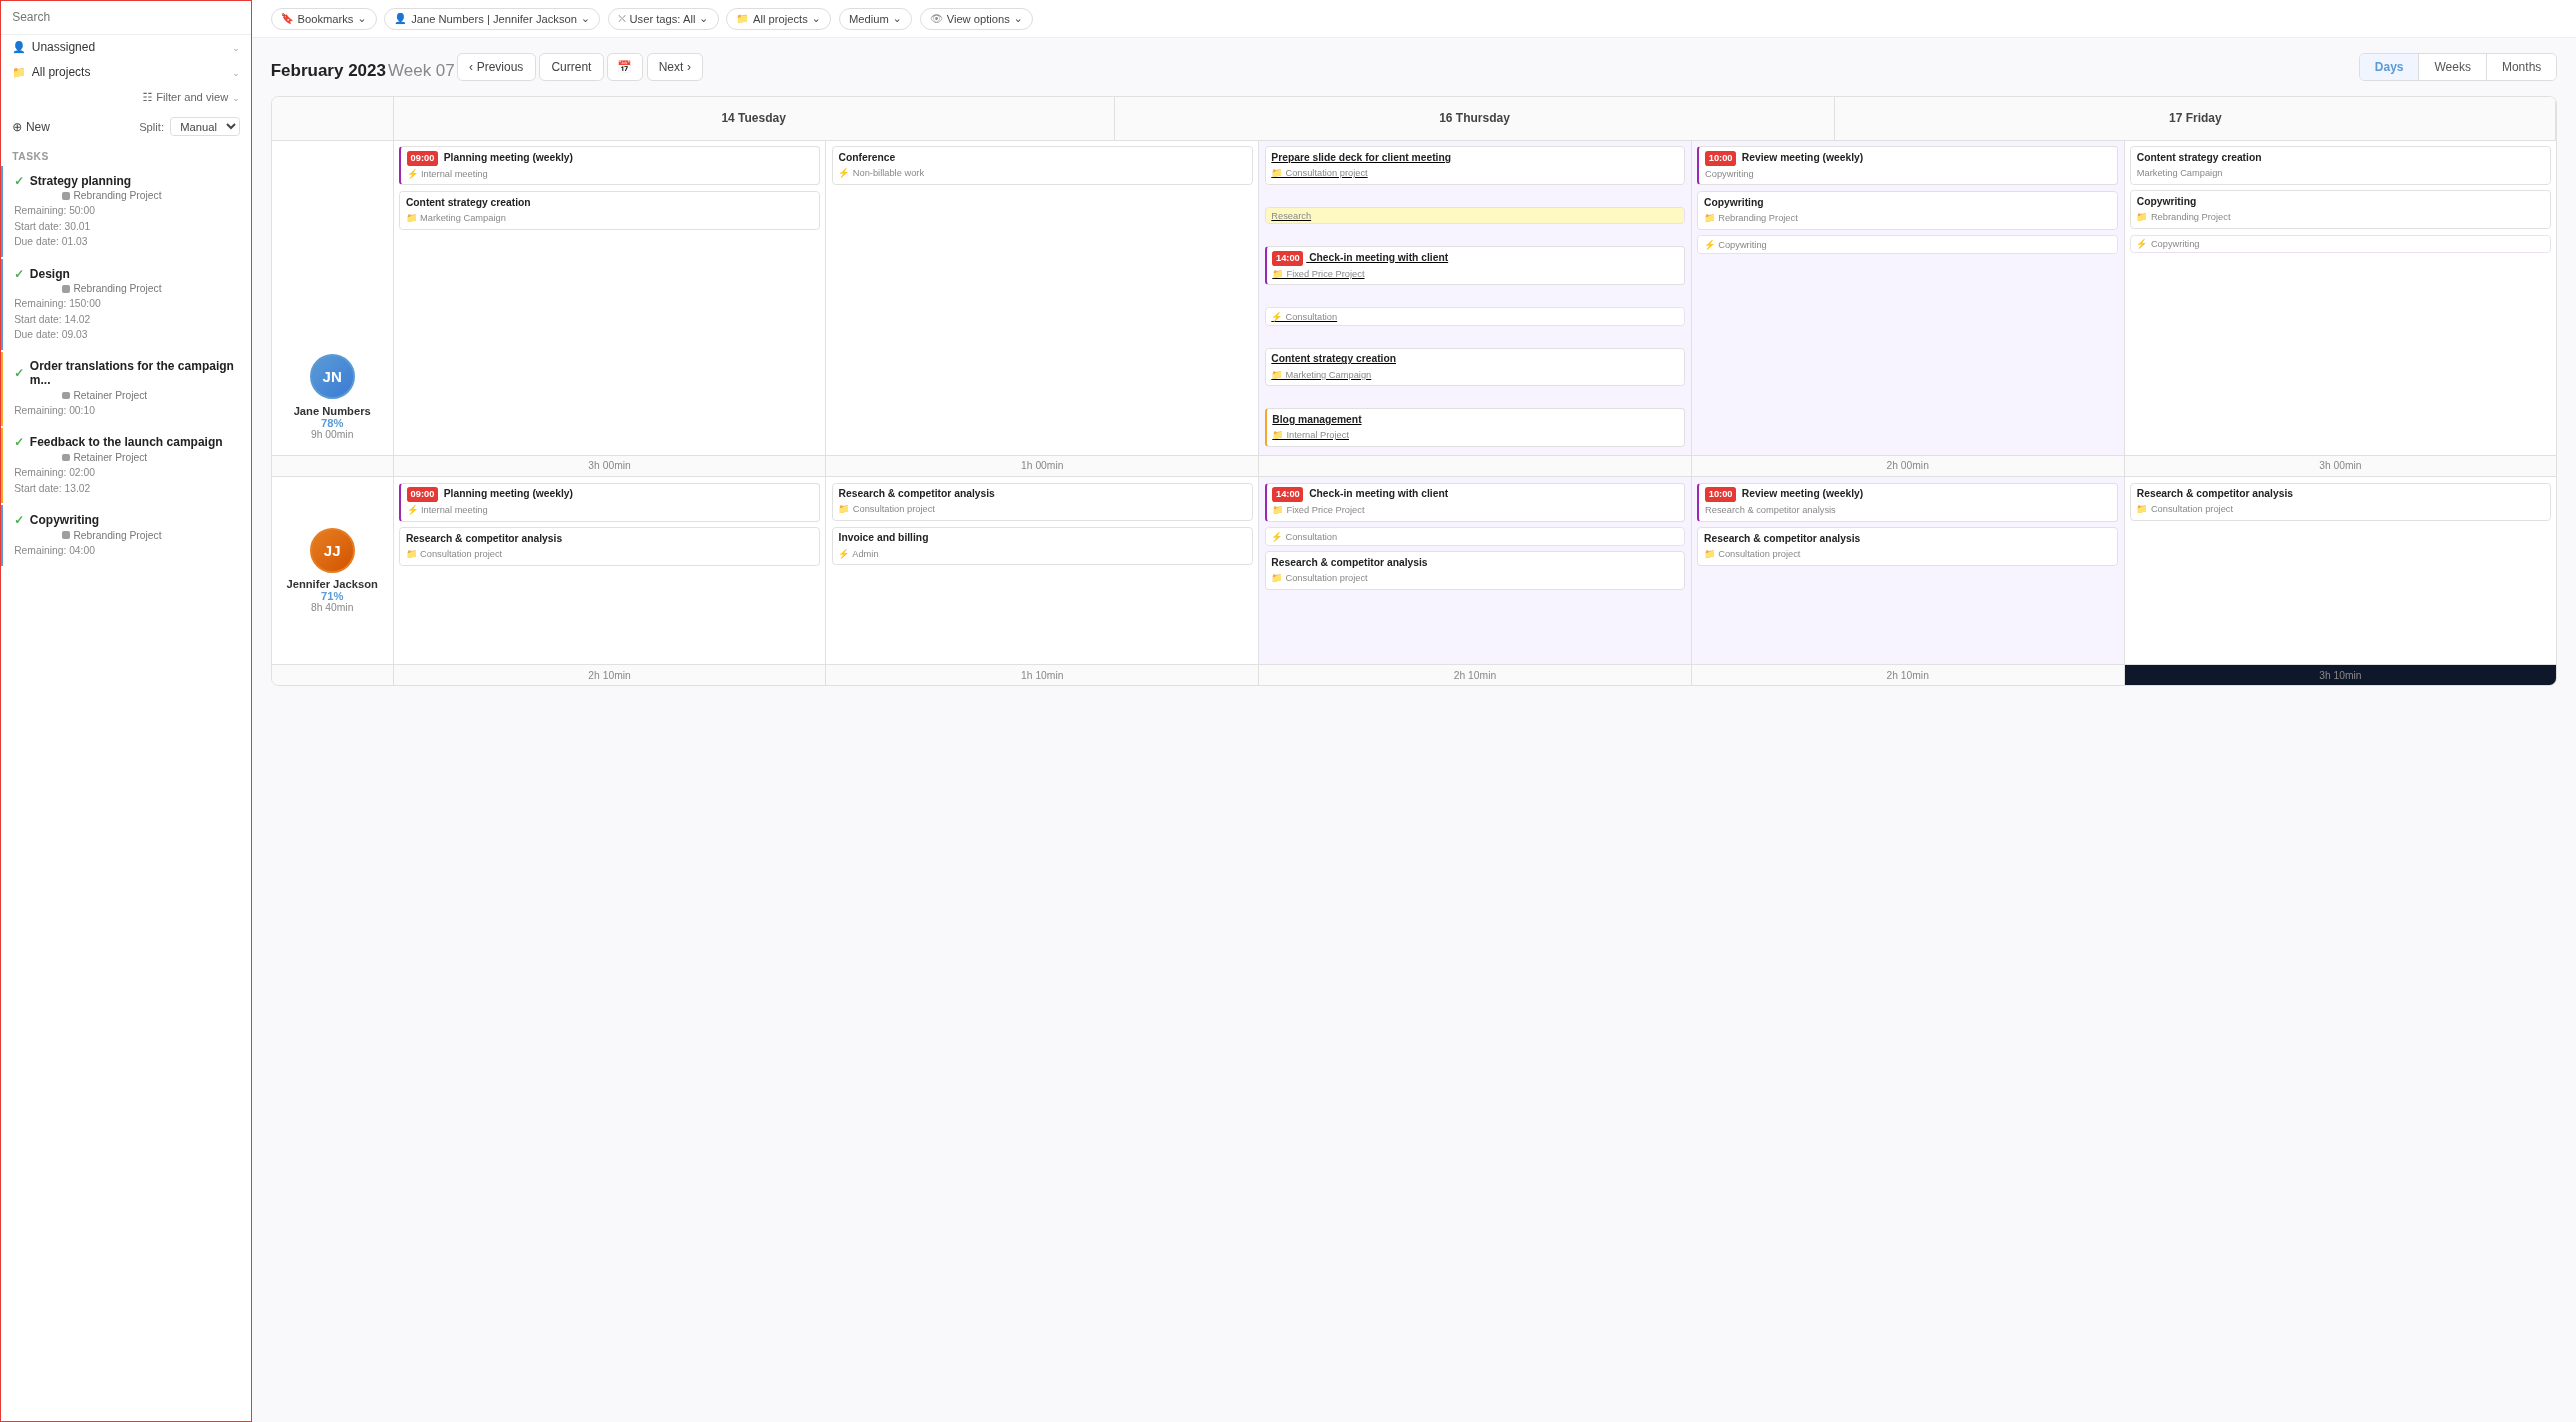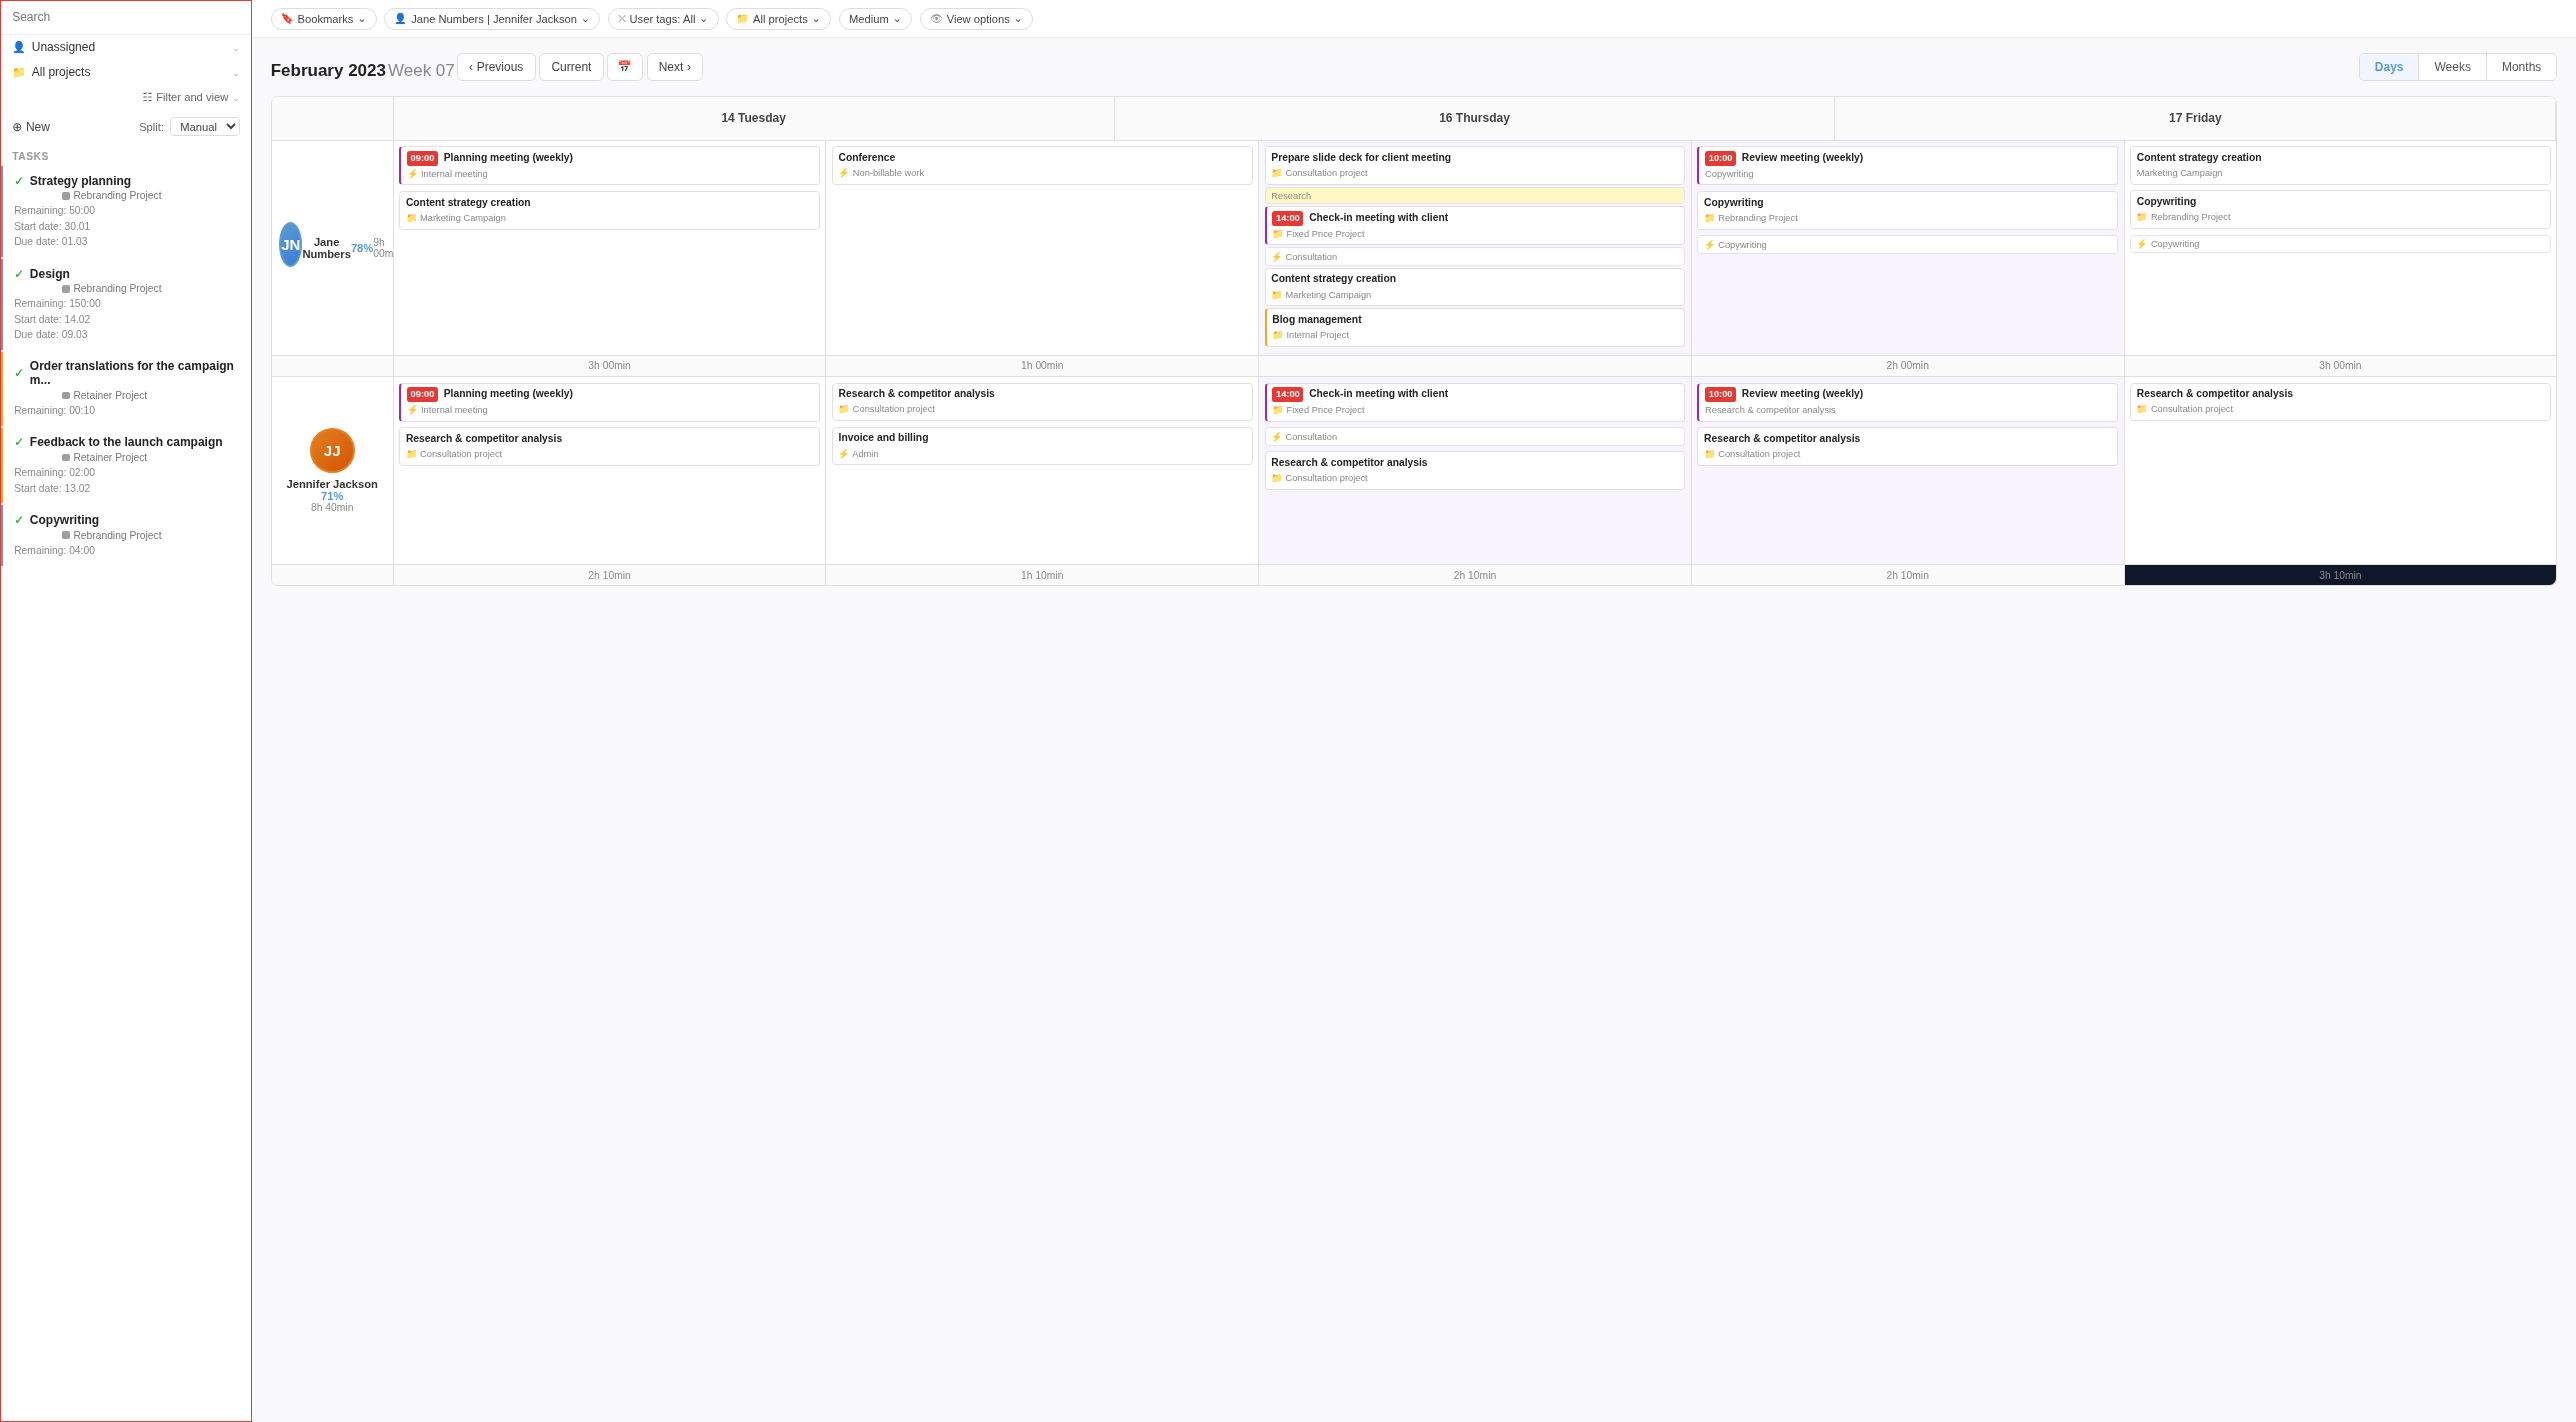--- a/index.html
+++ b/index.html
@@ -384,21 +384,21 @@
         <div style="width:122px;min-width:122px;border-right:0.9px solid #e0e0e0;background:#fafafa;height:43px;"></div>
         <div id="day-headers" style="flex:1;display:flex;">
             <div style="flex: 1 1 0%; display: flex; align-items: center; justify-content: center; font-size: 12px; font-weight: 600; color: rgb(68, 68, 68); border-right: 0.9px solid rgb(224, 224, 224); height: 43px; background: rgb(250, 250, 250);">14 Tuesday</div>
             <div style="flex: 1 1 0%; display: flex; align-items: center; justify-content: center; font-size: 12px; font-weight: 600; color: rgb(68, 68, 68); border-right: 0.9px solid rgb(224, 224, 224); height: 43px; background: rgb(250, 250, 250);">16 Thursday</div>
             <div style="flex: 1 1 0%; display: flex; align-items: center; justify-content: center; font-size: 12px; font-weight: 600; color: rgb(68, 68, 68); border-right: 0.9px solid rgb(224, 224, 224); height: 43px; background: rgb(250, 250, 250);">17 Friday</div>
           </div>
       </div>
 
       <div id="cal-body">
           <div style="display: flex; border-bottom: 0.9px solid rgb(224, 224, 224);">
-            <div style="width: 122px; min-width: 122px; border-right: 0.9px solid rgb(224, 224, 224); display: flex; align-items: center; justify-content: space-between; padding: 15px 7.5px; background: rgb(255, 255, 255);">
+            <div style="width: 122px; min-width: 122px; border-right: 0.9px solid rgb(224, 224, 224); display: flex; flex-direction: column; align-items: center; justify-content: flex-end; padding: 15px 7.5px; background: rgb(255, 255, 255);">
     <div style="width:45px;height:45px;border-radius:50%;display:flex;align-items:center;justify-content:center;font-size:15px;font-weight:bold;color:#fff;margin-bottom:5.6px;background:linear-gradient(135deg,#5b9bd5,#3a7bd5);border:2.8px solid #5b9bd5;">JN</div>
     <div style="font-size:11.2px;font-weight:600;color:#333;text-align:center;">Jane Numbers</div>
     <div style="font-size:11.2px;color:#5b9bd5;font-weight:600;">78%</div>
     <div style="font-size:10.3px;color:#888;">9h 00min</div>
   </div>
             <div style="flex: 1 1 0%; min-width: 0px; border-right: 0.9px solid rgb(224, 224, 224); padding: 5.6px; display: flex; flex-direction: column; gap: 3.7px; min-height: 187px; background: rgb(255, 255, 255);">
               <div style="background: rgb(255, 255, 255); border-width: 0.9px 0.9px 0.9px 2.8px; border-style: solid; border-color: rgb(224, 224, 224) rgb(224, 224, 224) rgb(224, 224, 224) rgb(156, 39, 176); border-image: initial; border-radius: 3.7px; padding: 3.7px 5.6px; font-size: 10.3px; line-height: 1.4; cursor: pointer; margin-bottom: 1.9px;">
       <div style="margin-bottom:1.9px;">
         <span style="display:inline-flex;align-items:center;background:#e53935;color:#fff;border-radius:2.8px;padding:0.9px 3.7px;font-size:9.3px;font-weight:600;margin-right:2.8px;">09:00</span>
         <span style="font-weight:600;color:#222;font-size:10.3px;">Planning meeting (weekly)</span>
@@ -409,21 +409,21 @@
       <div style="font-weight:600;color:#222;font-size:10.3px;margin-bottom:1.9px;">Content strategy creation</div>
       <div style="color:#888;font-size:9.3px;">📁 Marketing Campaign</div>
     </div>
             </div>
             <div style="flex: 1 1 0%; min-width: 0px; border-right: 0.9px solid rgb(224, 224, 224); padding: 5.6px; display: flex; flex-direction: column; gap: 3.7px; min-height: 187px; background: rgb(255, 255, 255);">
               <div style="background: rgb(255, 255, 255); border: 0.9px solid rgb(224, 224, 224); border-radius: 3.7px; padding: 3.7px 5.6px; font-size: 10.3px; line-height: 1.4; cursor: pointer; margin-bottom: 1.9px;">
       <div style="font-weight:600;color:#222;font-size:10.3px;margin-bottom:1.9px;">Conference</div>
       <div style="color:#888;font-size:9.3px;">⚡ Non-billable work</div>
     </div>
             </div>
-            <div style="flex: 1 1 0%; min-width: 0px; border-right: 0.9px solid rgb(224, 224, 224); padding: 5.6px; display: flex; flex-direction: column; gap: 0; min-height: 187px; background: rgb(248, 244, 255);">
+            <div style="flex: 1 1 0%; min-width: 0px; border-right: 0.9px solid rgb(224, 224, 224); padding: 5.6px; display: flex; flex-direction: column; gap: 20px; min-height: 187px; background: rgb(248, 244, 255); text-decoration: underline;">
               <div style="background: rgb(255, 255, 255); border: 0.9px solid rgb(224, 224, 224); border-radius: 3.7px; padding: 3.7px 5.6px; font-size: 10.3px; line-height: 1.4; cursor: pointer; margin-bottom: 1.9px;">
       <div style="font-weight:600;color:#222;font-size:10.3px;margin-bottom:1.9px;">Prepare slide deck for client meeting</div>
       <div style="color:#888;font-size:9.3px;">📁 Consultation project</div>
     </div>
               <div style="background: #fef9c3; border: 0.9px solid rgb(232, 224, 240); border-radius: 3.7px; padding: 2.8px 5.6px; font-size: 9.3px; color: rgb(136, 136, 136); cursor: pointer; margin-bottom: 1.9px;">
                 <div>Research</div>
               </div>
               <div style="background: rgb(255, 255, 255); border-width: 0.9px 0.9px 0.9px 2.8px; border-style: solid; border-color: rgb(224, 224, 224) rgb(224, 224, 224) rgb(224, 224, 224) rgb(156, 39, 176); border-image: initial; border-radius: 3.7px; padding: 3.7px 5.6px; font-size: 10.3px; line-height: 1.4; cursor: pointer; margin-bottom: 1.9px;">
       <div style="margin-bottom:1.9px;">
         <span style="display:inline-flex;align-items:center;background:#e53935;color:#fff;border-radius:2.8px;padding:0.9px 3.7px;font-size:9.3px;font-weight:600;margin-right:2.8px;">14:00</span>

